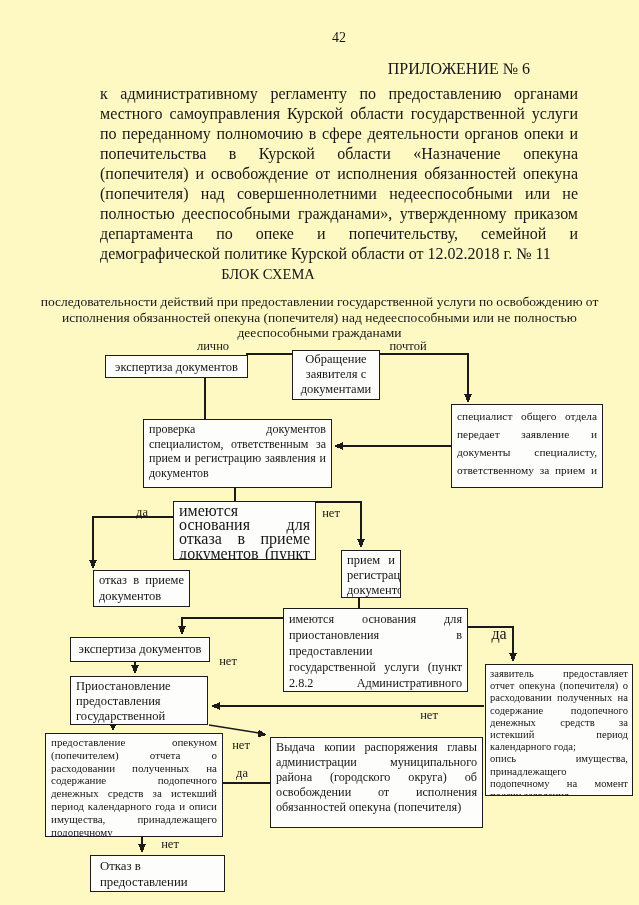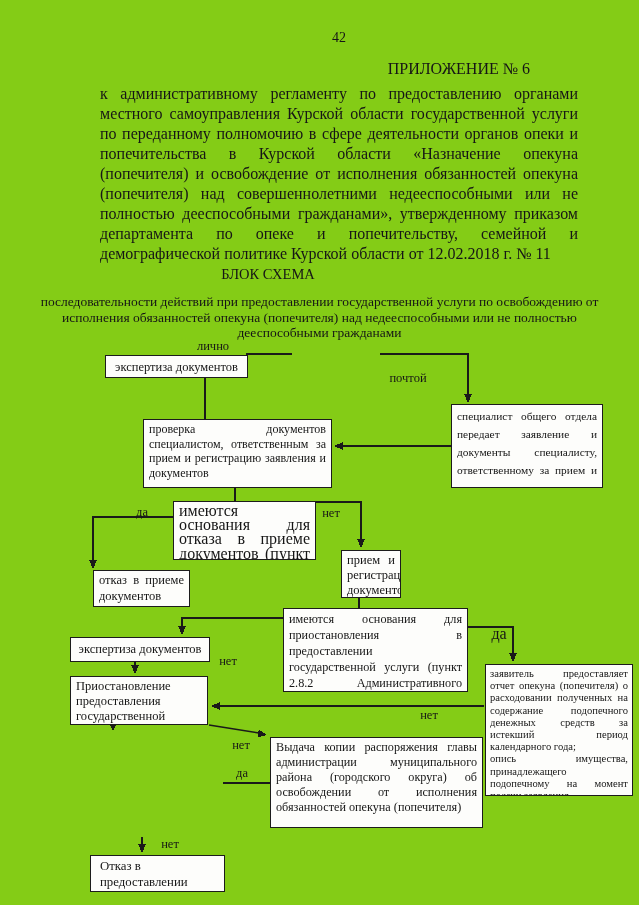--- a/index.html
+++ b/index.html
@@ -1,19 +1,19 @@
 <!DOCTYPE html>
 <html lang="ru"><head>
 <meta charset="utf-8">
 <style>
   * { margin:0; padding:0; box-sizing:border-box; }
   html,body { background:#e8e8e8; }
   .page {
     position:relative; width:639px; height:905px; margin:0 auto;
-    background:#84cc16; color:#161616;
+    background:#fef9c3; color:#161616;
     font-family:"Liberation Serif","DejaVu Serif",serif;
     overflow:hidden;
   }
   .page-number { position:absolute; top:30px; left:100px; width:478px; text-align:center; font-size:14px; }
   .appendix    { position:absolute; top:60px; left:100px; width:478px; text-align:right; padding-right:48px; font-size:16px; }
   .preamble    { position:absolute; top:84px; left:100px; width:478px; font-size:16px; line-height:20px; text-align:justify; }
   .scheme-title{ position:absolute; top:266px; left:0; width:536px; text-align:center; font-size:14.5px; }
   .scheme-sub  { position:absolute; top:286px; left:38px; width:563px; text-align:center; font-size:13.5px; line-height:15.5px;margin-top:8px; }
 
   .flow { position:absolute; left:0; top:338px; width:639px; height:567px; }
@@ -36,21 +36,21 @@
   .n-susgrounds { left:283px; top:270px; width:185px; height:84px; font-size:12.2px; line-height:16px; }
   .n-expertise2 { left:70px;  top:299px; width:140px; height:25px; font-size:12.5px; line-height:19px; }
   .n-suspension { left:70px;  top:338px; width:138px; height:49px; font-size:12.5px; line-height:14.8px; }
   .n-report     { left:485px; top:326px; width:148px; height:132px; font-size:10.6px; line-height:12.2px; white-space:pre-line; padding:3px 4px; }
   .n-guardrep   { left:45px;  top:395px; width:178px; height:104px; font-size:11px;  line-height:12.8px; }
   .n-issue      { left:270px; top:399px; width:213px; height:91px; font-size:12.2px; line-height:15px; }
   .n-refusal    { left:90px;  top:517px; width:135px; height:37px; font-size:12.8px; line-height:16px; padding-left:9px; }
 
   .lbl { position:absolute; font-size:12.5px; transform:translateX(-50%); white-space:nowrap; }
   .lbl-lichno  { left:213px; top:1px; }
-  .lbl-pochtoy { left:408px; top:1px;margin-top:32px; }
+  .lbl-pochtoy { left:408px; top:1px; }
   .lbl-da1  { left:142px; top:167px; }
   .lbl-net1 { left:331px; top:168px; }
   .lbl-net2 { left:228px; top:316px; }
   .lbl-da2  { left:499px; top:287px; font-size:16px; }
   .lbl-net3 { left:429px; top:370px; }
   .lbl-net4 { left:241px; top:400px; }
   .lbl-da3  { left:242px; top:428px; }
   .lbl-net5 { left:170px; top:499px; }
 </style>
 </head>
@@ -109,30 +109,32 @@
       <path d="M223,445 H270"></path>
 
       <path d="M142,499 V509"></path>
       <polygon points="142,515 138,506 146,506" fill="#1a1a1a" stroke="none"></polygon>
 
       <path d="M538,440 V450"></path>
       <polygon points="538,456 534,447 542,447" fill="#1a1a1a" stroke="none"></polygon>
     </svg>
 
     <div class="node center n-expertise1">экспертиза документов</div>
+    <div class="node center n-appeal">Обращение заявителя с документами</div>
     <div class="node n-transfer">специалист общего отдела передает заявление и документы специалисту, ответственному за прием и регистрацию заявления и документов</div>
     <div class="node n-check">проверка документов специалистом, ответственным за прием и регистрацию заявления и документов</div>
     <div class="node n-refgrounds">имеются основания для отказа в приеме документов (пункт 2.7 настоящего Регламента)</div>
     <div class="node n-refaccept">отказ в приеме документов</div>
     <div class="node n-accept">прием и регистрация документов</div>
     <div class="node n-susgrounds">имеются основания для приостановления в предоставлении государственной услуги (пункт 2.8.2 Административного регламента)</div>
     <div class="node center n-expertise2">экспертиза документов</div>
     <div class="node left n-suspension">Приостановление предоставления государственной услуги</div>
     <div class="node n-report">заявитель предоставляет отчет опекуна (попечителя) о расходовании полученных на содержание подопечного денежных средств за истекший период календарного года;
 опись имущества, принадлежащего подопечному на момент подачи заявления</div>
+    <div class="node n-guardrep">предоставление опекуном (попечителем) отчета о расходовании полученных на содержание подопечного денежных средств за истекший период календарного года и описи имущества, принадлежащего подопечному</div>
     <div class="node n-issue">Выдача копии распоряжения главы администрации муниципального района (городского округа) об освобождении от исполнения обязанностей опекуна (попечителя)</div>
     <div class="node left n-refusal">Отказ в предоставлении государственной услуги</div>
 
     <div class="lbl lbl-lichno">лично</div>
     <div class="lbl lbl-pochtoy">почтой</div>
     <div class="lbl lbl-da1">да</div>
     <div class="lbl lbl-net1">нет</div>
     <div class="lbl lbl-net2">нет</div>
     <div class="lbl lbl-da2">да</div>
     <div class="lbl lbl-net3">нет</div>

